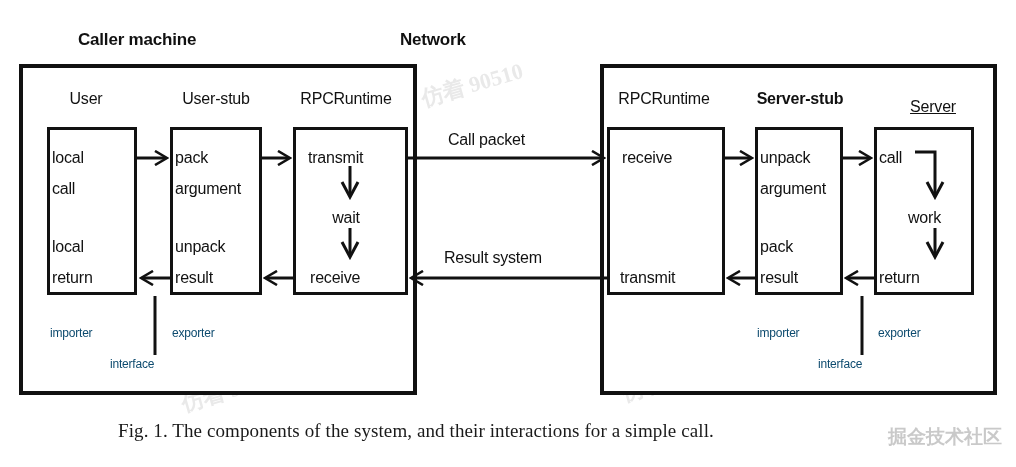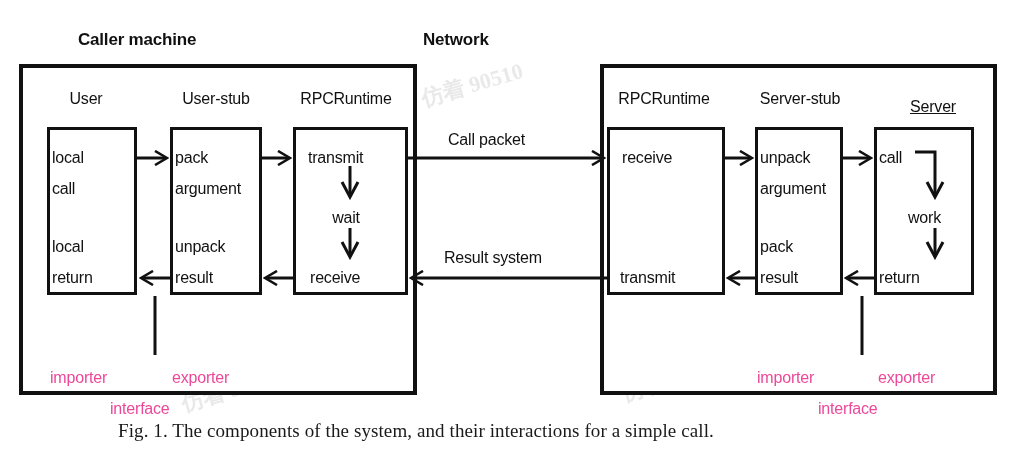--- a/index.html
+++ b/index.html
@@ -60,25 +60,24 @@
     font-size: 16px;
     color: #111111;
     white-space: nowrap;
     letter-spacing: -0.2px;
   }
   .comp-label.center { text-align: center; }
 
   
   .foot-label {
     position: absolute;
-    font-size: 16px;
-    color: #ec4899;
-    white-space: nowrap;
-    letter-spacing: -0.2px;
-    margin-top: 43px;
+    font-size: 12px;
+    color: #0c4a6e;
+    white-space: nowrap;
+    letter-spacing: -0.2px;
   }
 
   
   .packet-label {
     position: absolute;
     font-size: 16px;
     color: #111111;
     white-space: nowrap;
     letter-spacing: -0.2px;
   }
@@ -131,21 +130,21 @@
   <div class="wm wm-diag" style="left:40px;  top:95px;">仿着 90510</div>
   <div class="wm wm-diag" style="left:120px; top:245px;">仿着 90510</div>
   <div class="wm wm-diag" style="left:420px; top:70px;">仿着 90510</div>
   <div class="wm wm-diag" style="left:180px; top:375px;">仿着 90510</div>
   <div class="wm wm-diag" style="left:620px; top:365px;">仿着 90510</div>
   <div class="wm wm-diag" style="left:640px; top:140px;">仿着 90510</div>
   <div class="wm wm-diag" style="left:880px; top:240px;">仿着 90510</div>
   <div class="wm wm-diag" style="left:600px; top:245px;">仿着 90510</div>
 
   <div class="machine-title" style="left:78px;  top:30px; width:280px;">Caller machine</div>
-  <div class="machine-title" style="left:423px; top:30px; width:230px;">Network</div>
+  <div class="machine-title" style="left:400px; top:30px; width:230px;">Network</div>
 
   <div class="machine-frame" style="left:19px; top:64px; width:398px; height:331px;"></div>
 
   <div class="col-title" style="left:152px; top:90px; width:128px;">User-stub</div>
   <div class="col-title" style="left:30px;  top:90px; width:112px;">User</div>
   <div class="col-title" style="left:282px; top:90px; width:128px;">RPCRuntime</div>
 
   <div class="comp-box" style="left:47px; top:127px; width:90px; height:168px;"></div>
   <div class="comp-label" style="left:52px; top:149px;">local</div>
   <div class="comp-label" style="left:52px; top:180px;">call</div>
@@ -163,21 +162,21 @@
   <div class="comp-label center" style="left:293px; top:209px; width:106px;">wait</div>
   <div class="comp-label" style="left:310px; top:269px;">receive</div>
 
   <div class="foot-label" style="left:50px;  top:326px;">importer</div>
   <div class="foot-label" style="left:172px; top:326px;">exporter</div>
   <div class="foot-label" style="left:110px; top:357px;">interface</div>
 
   <div class="machine-frame" style="left:600px; top:64px; width:397px; height:331px;"></div>
 
   <div class="col-title" style="left:600px; top:90px; width:128px;">RPCRuntime</div>
-  <div class="col-title" style="left:736px; top:90px; width:128px;">Server-stub</div>
+  <div class="col-title" style="left:736px; top:90px; width:128px;font-weight:bold;">Server-stub</div>
   <div class="col-title" style="left:878px; top:98px; width:110px;text-decoration:underline;">Server</div>
 
   <div class="comp-box" style="left:607px; top:127px; width:118px; height:168px;"></div>
   <div class="comp-label" style="left:622px; top:149px;">receive</div>
   <div class="comp-label" style="left:620px; top:269px;">transmit</div>
 
   <div class="comp-box" style="left:755px; top:127px; width:88px; height:168px;"></div>
   <div class="comp-label" style="left:760px; top:149px;">unpack</div>
   <div class="comp-label" style="left:760px; top:180px;">argument</div>
   <div class="comp-label" style="left:760px; top:238px;">pack</div>
@@ -238,14 +237,15 @@
       <line x1="935" y1="228" x2="935" y2="256" marker-end="url(#ah-d)"></line>
 
       <line x1="155" y1="296" x2="155" y2="355"></line>
 
       <line x1="862" y1="296" x2="862" y2="355"></line>
     </g>
   </svg>
 
   <div class="caption" style="left:118px; top:420px;text-align:right;">Fig. 1.   The components of the system, and their interactions for a simple call.</div>
 
+  <div class="wm wm-corner" style="left:888px; top:424px;">掘金技术社区</div>
 
 </div>
 
 </body></html>

